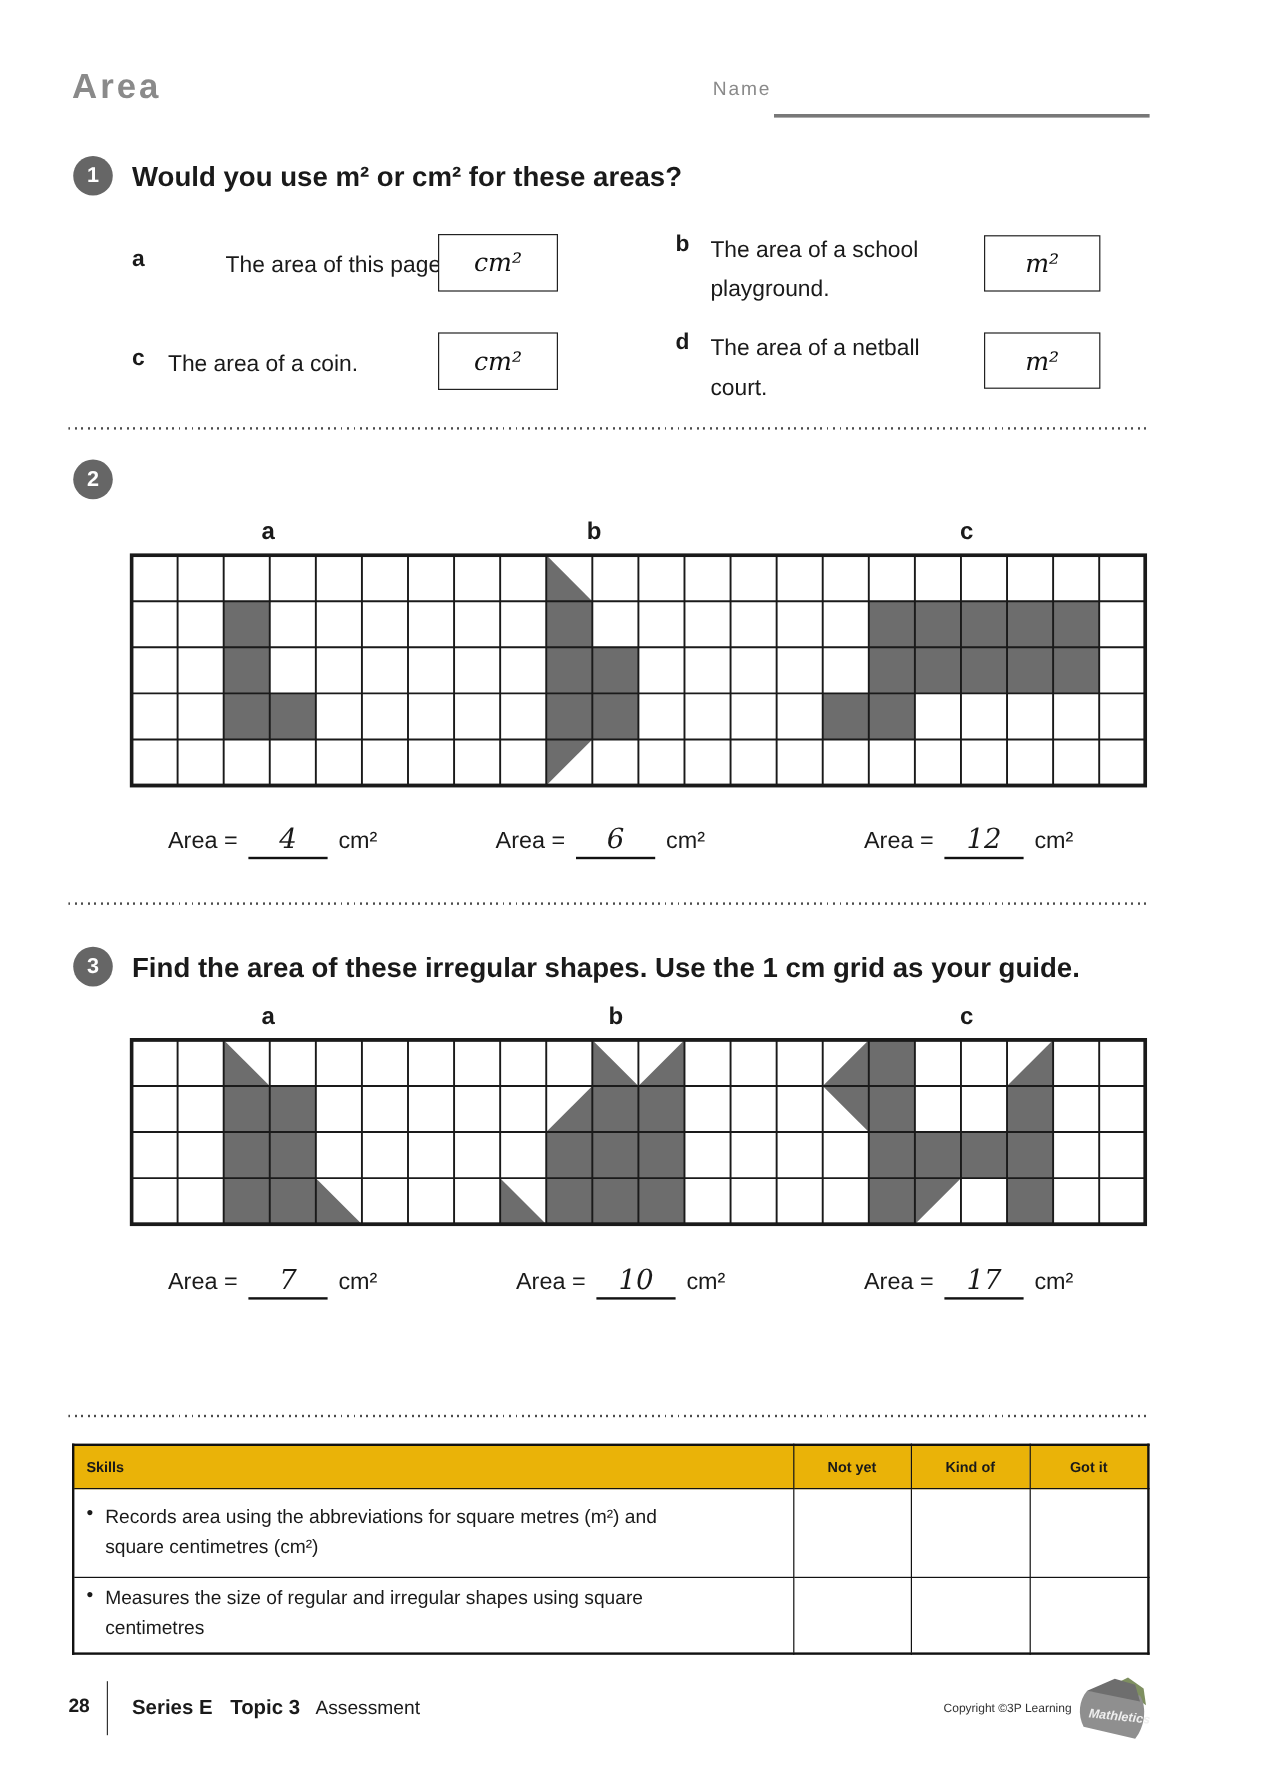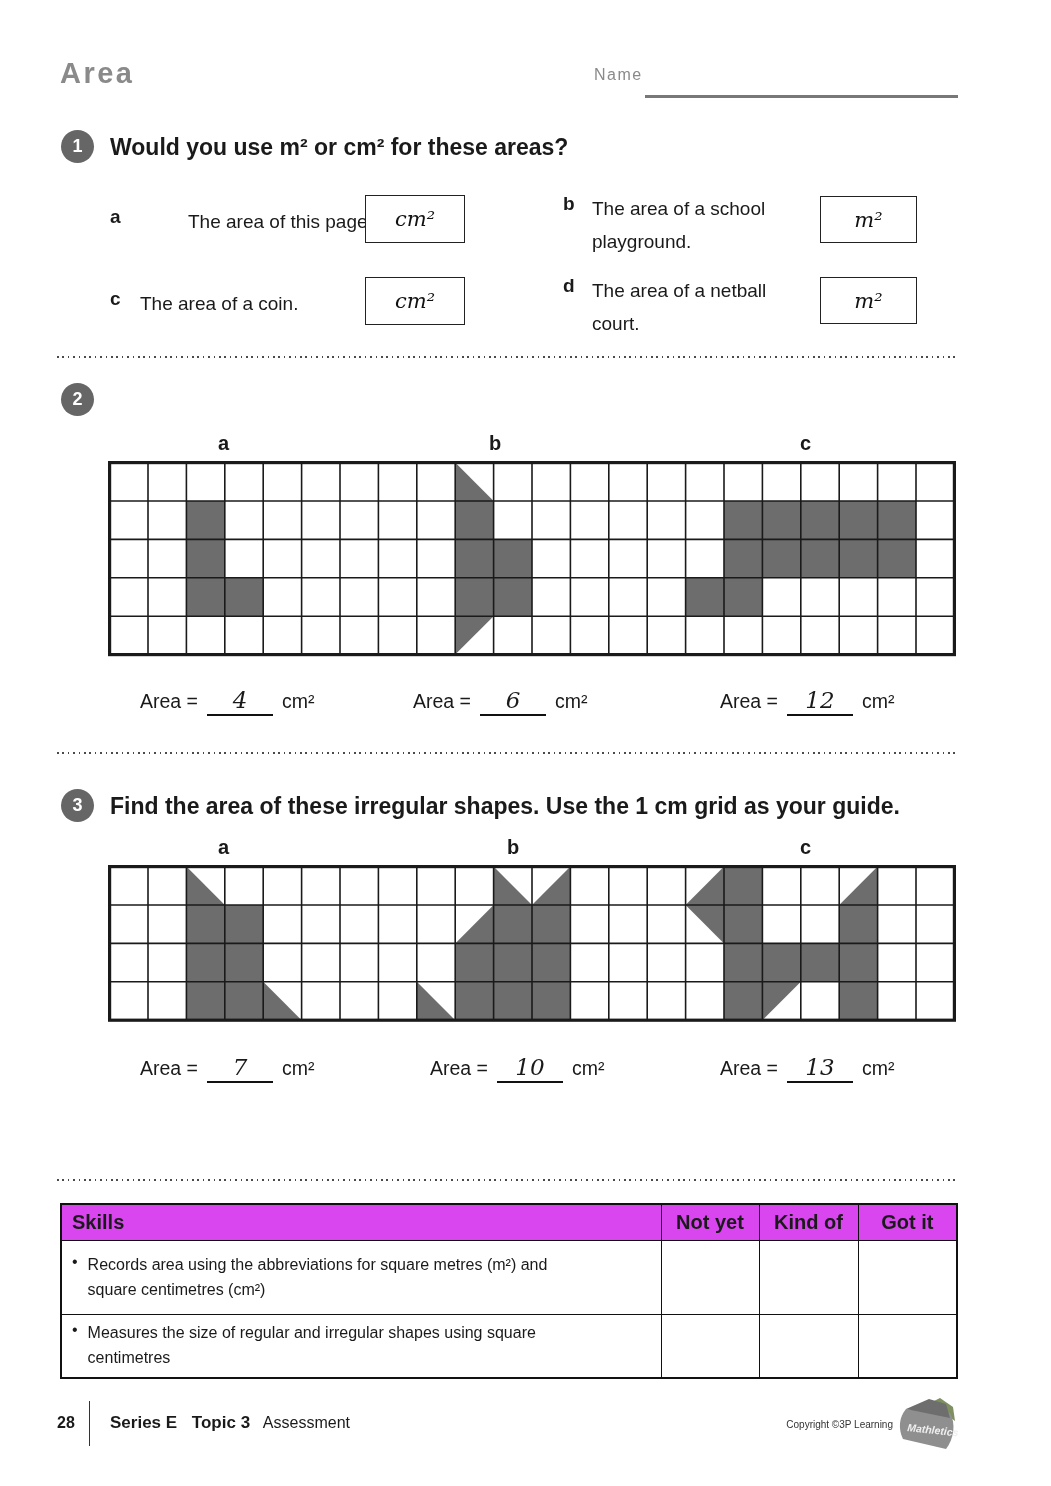--- a/index.html
+++ b/index.html
@@ -43,21 +43,21 @@
 
   
   .dotted { position:absolute; left:57px; width:901px; height:2px;
     background-image:repeating-linear-gradient(to right,#4a4a4a 0 1.6px, transparent 1.6px 5.4px); }
 
   
   .skills-table { position:absolute; left:60px; top:1203px; border-collapse:collapse;
     table-layout:fixed; width:896px; }
   .skills-table th, .skills-table td { border:1.7px solid #111111; }
   .skills-table { border:2.6px solid #111111; }
-  .skills-table th { background:#d946ef; font-size:20px; font-weight:bold; height:33px; }
+  .skills-table th { background:#eab308; font-size:12px; font-weight:bold; height:33px; }
   .skills-table th.col-skills { text-align:left; padding-left:10px; }
   .skills-table td { font-size:16px; vertical-align:middle; padding:6px 10px; }
   .skill-text-wrap { display:flex; gap:10px; align-items:flex-start; }
   .skill-text { max-width:490px; line-height:1.55; }
   .bullet { font-size:16px; }
   .row-tall { height:74px; }
   .row-short { height:60px; }
 
   
   .footer-page-num { position:absolute; left:57px; top:1414px; font-size:16px; font-weight:bold; }
@@ -263,21 +263,21 @@
     <span class="blank handwriting">7</span>
     <span>cm²</span>
   </div>
   <div class="area-answer" style="left:430px; top:1055px;">
     <span>Area =</span>
     <span class="blank handwriting">10</span>
     <span>cm²</span>
   </div>
   <div class="area-answer" style="left:720px; top:1055px;">
     <span>Area =</span>
-    <span class="blank handwriting">13</span>
+    <span class="blank handwriting">17</span>
     <span>cm²</span>
   </div>
 
   <div class="dotted" style="top:1179px;"></div>
 
   <table class="skills-table">
     <colgroup>
       <col style="width:600px">
         <col style="width:98px">
         <col style="width:99px">

